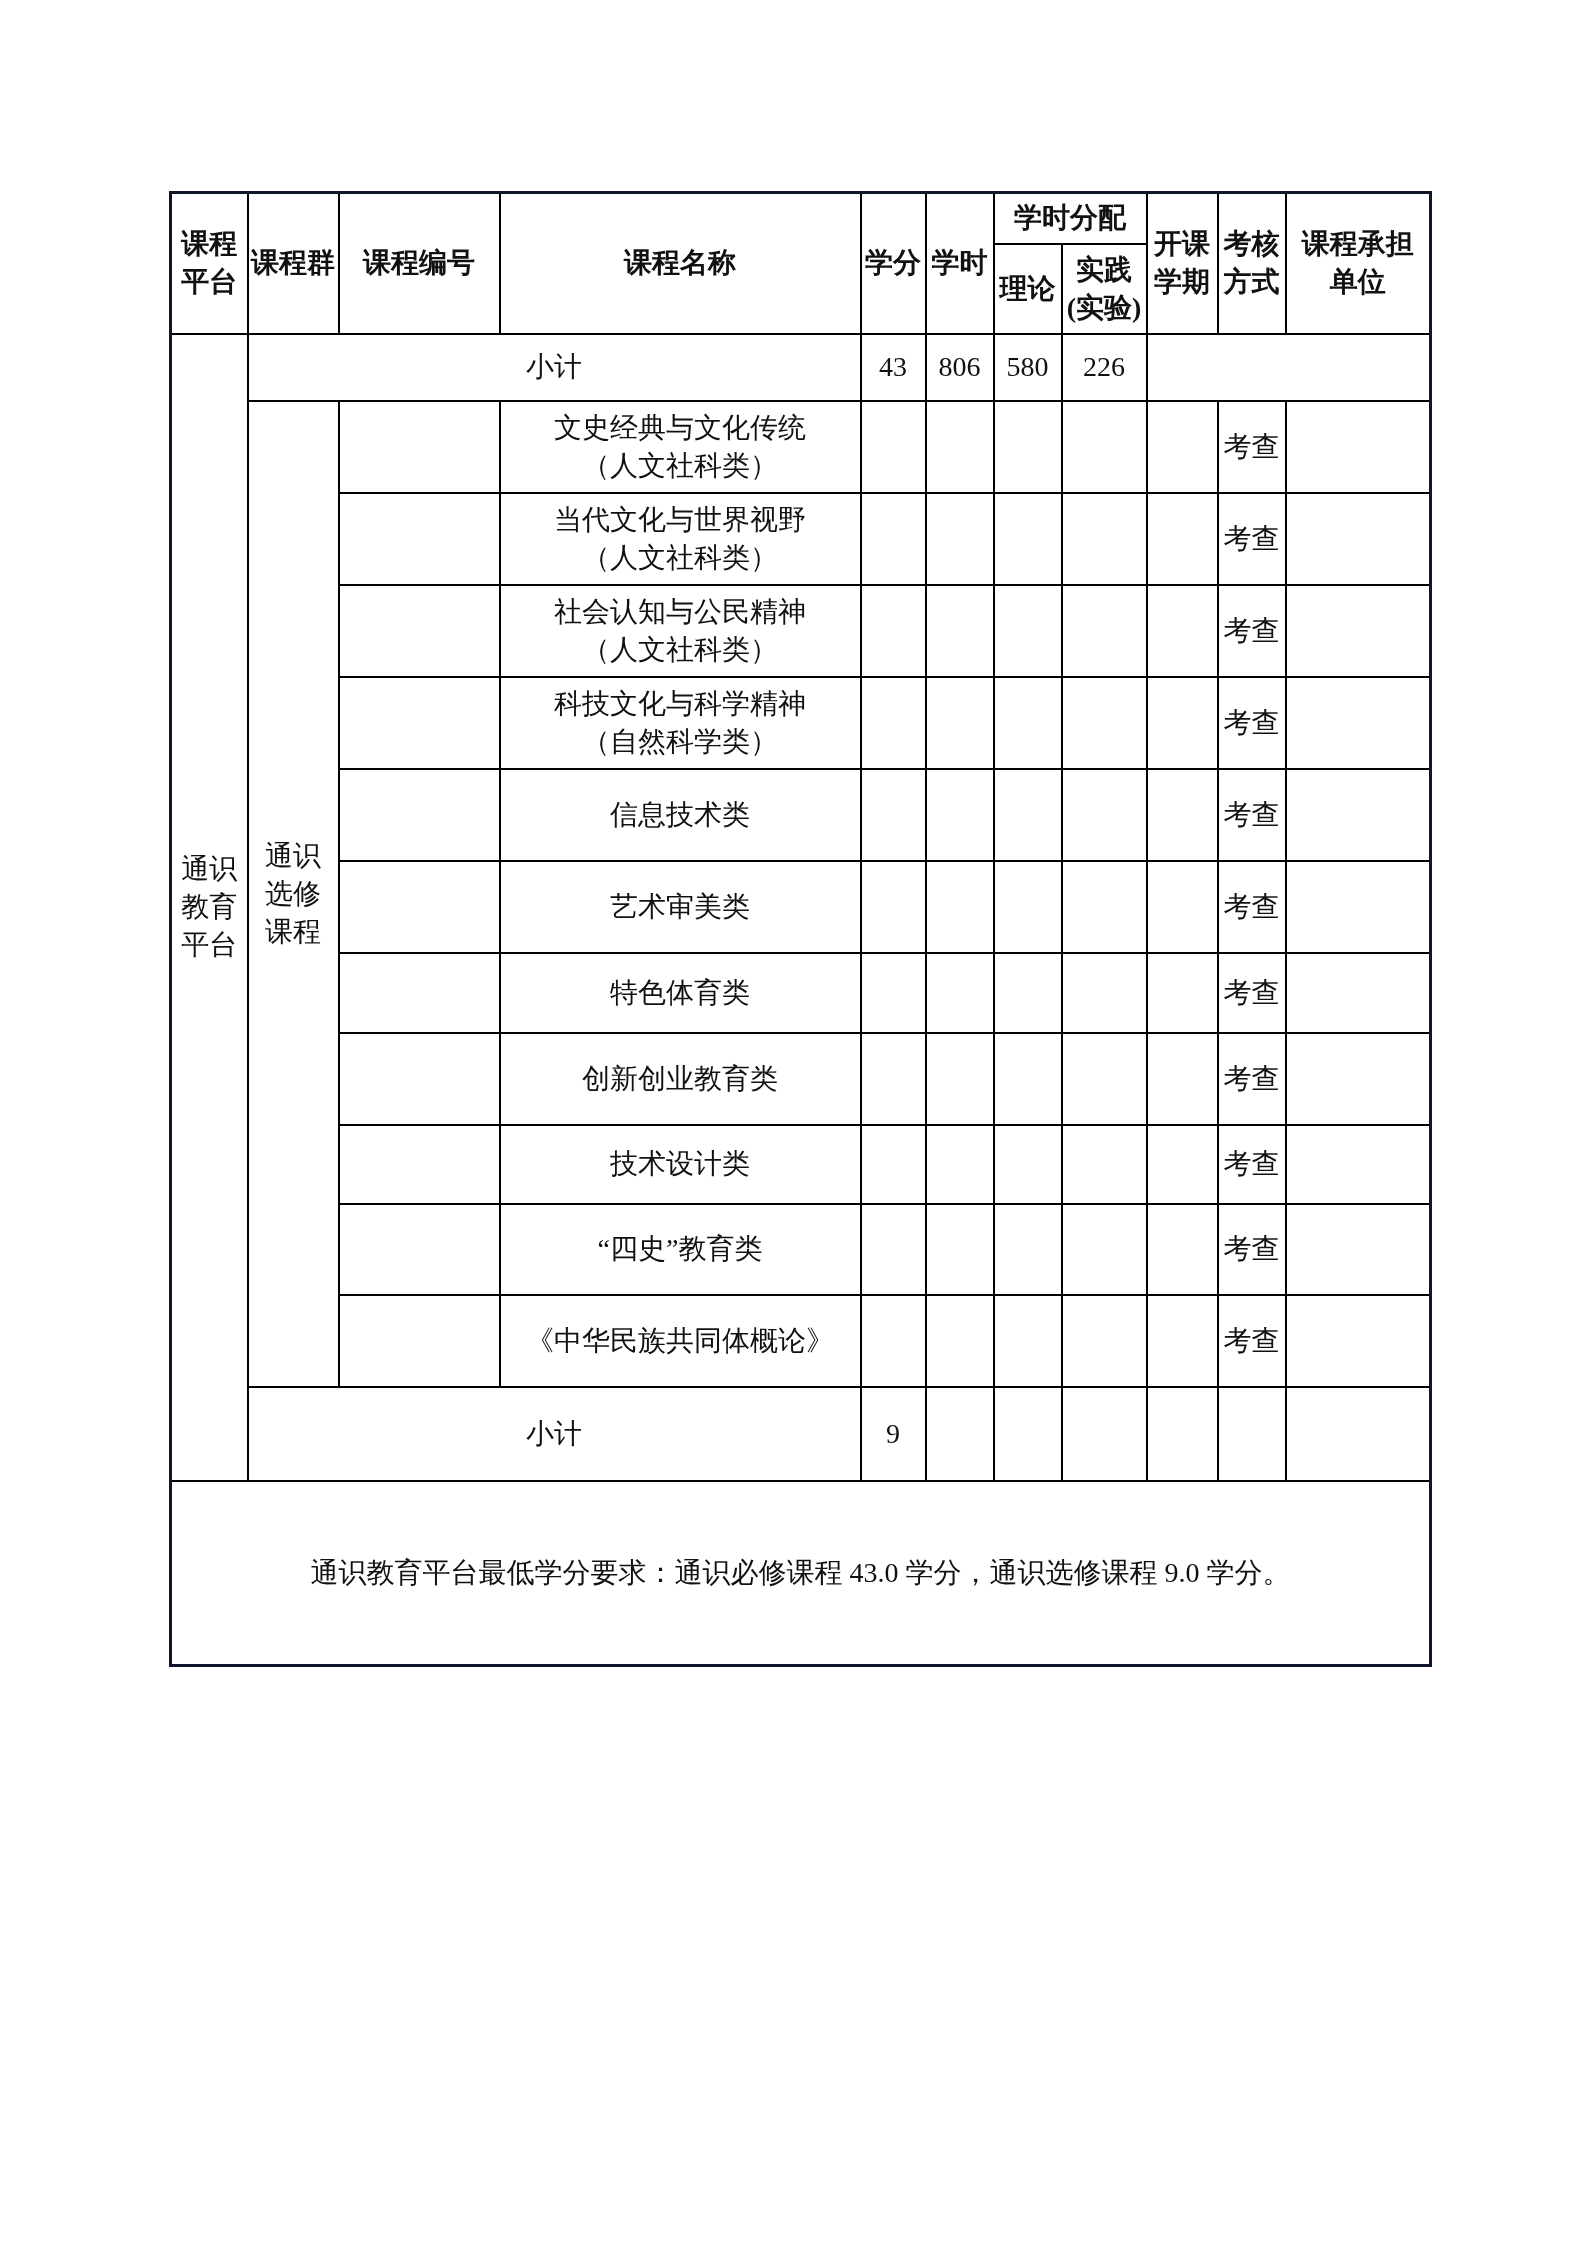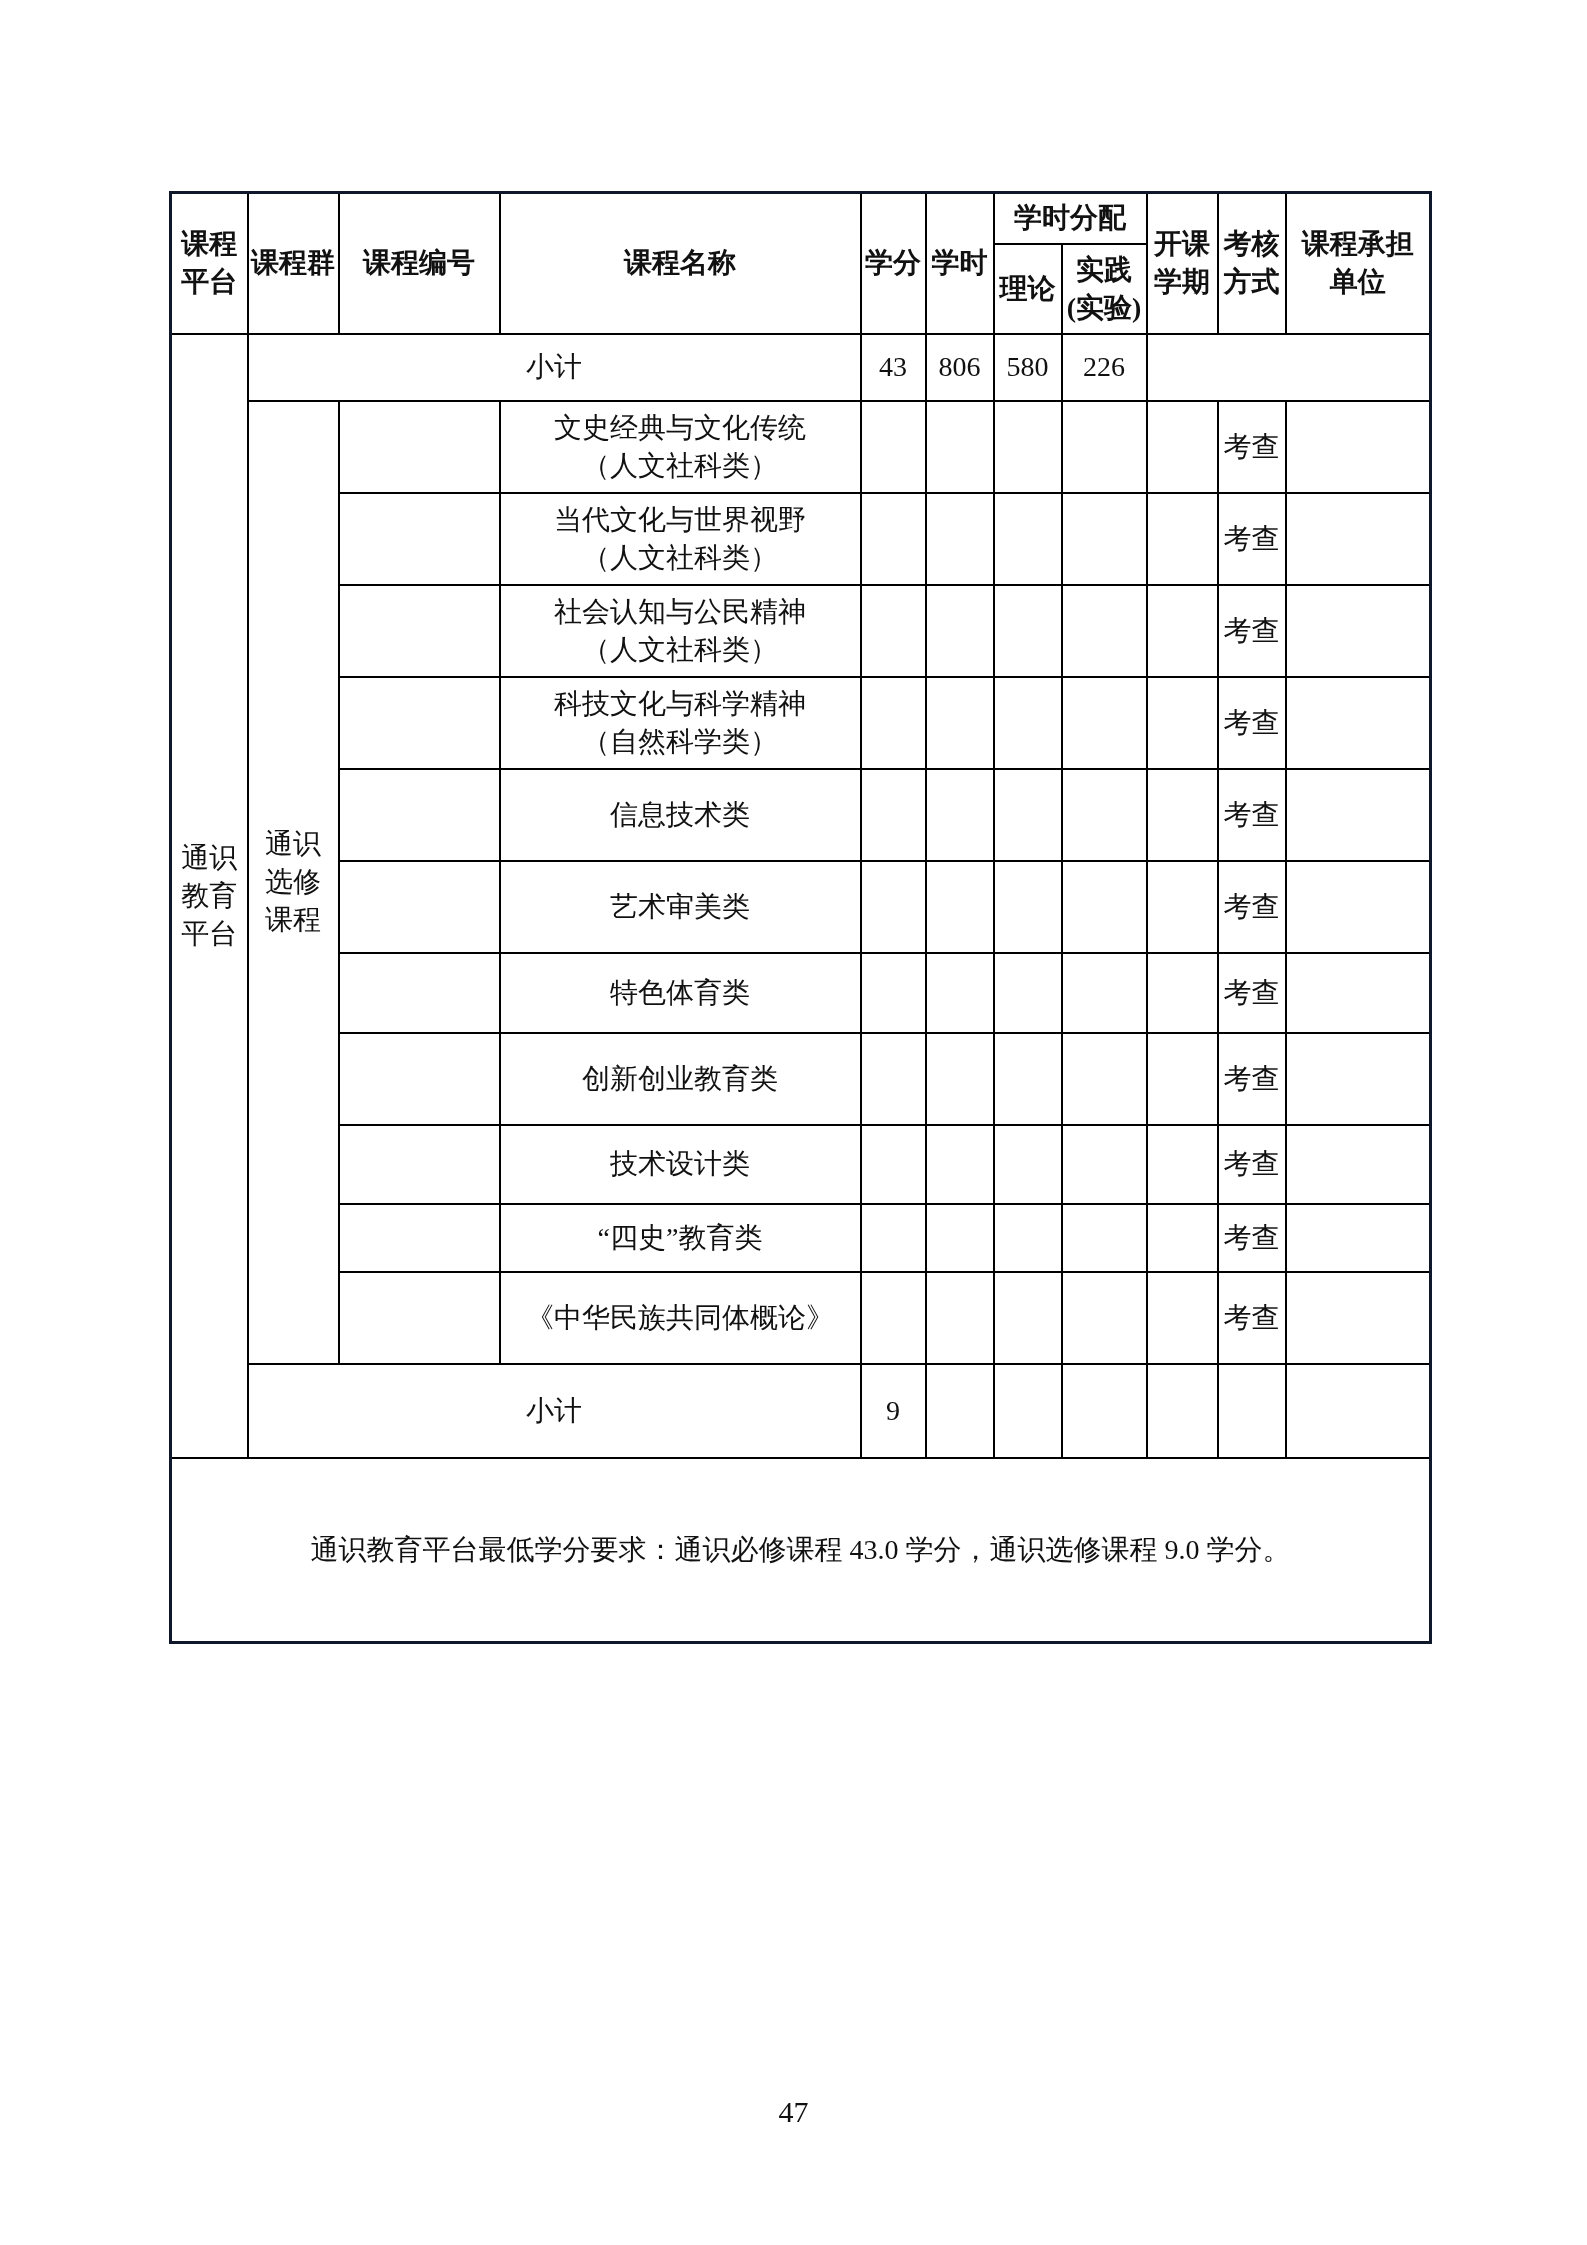--- a/index.html
+++ b/index.html
@@ -237,21 +237,21 @@
       <td class="name">技术设计类</td>
       <td></td>
       <td></td>
       <td></td>
       <td></td>
       <td></td>
       <td>考查</td>
       <td></td>
     </tr>
 
-    <tr style="height:68px">
+    <tr style="height:91px">
       <td></td>
       <td class="name">“四史”教育类</td>
       <td></td>
       <td></td>
       <td></td>
       <td></td>
       <td></td>
       <td>考查</td>
       <td></td>
     </tr>
@@ -278,14 +278,13 @@
       <td></td>
       <td></td>
     </tr>
 
     <tr style="height:185px">
       <td colspan="11" class="footer-note">通识教育平台最低学分要求：通识必修课程 43.0 学分，通识选修课程 9.0 学分。</td>
     </tr>
   </tbody>
     </table>
 
-  <div class="page-number">47</div>
 </div>
 
 </body></html>

